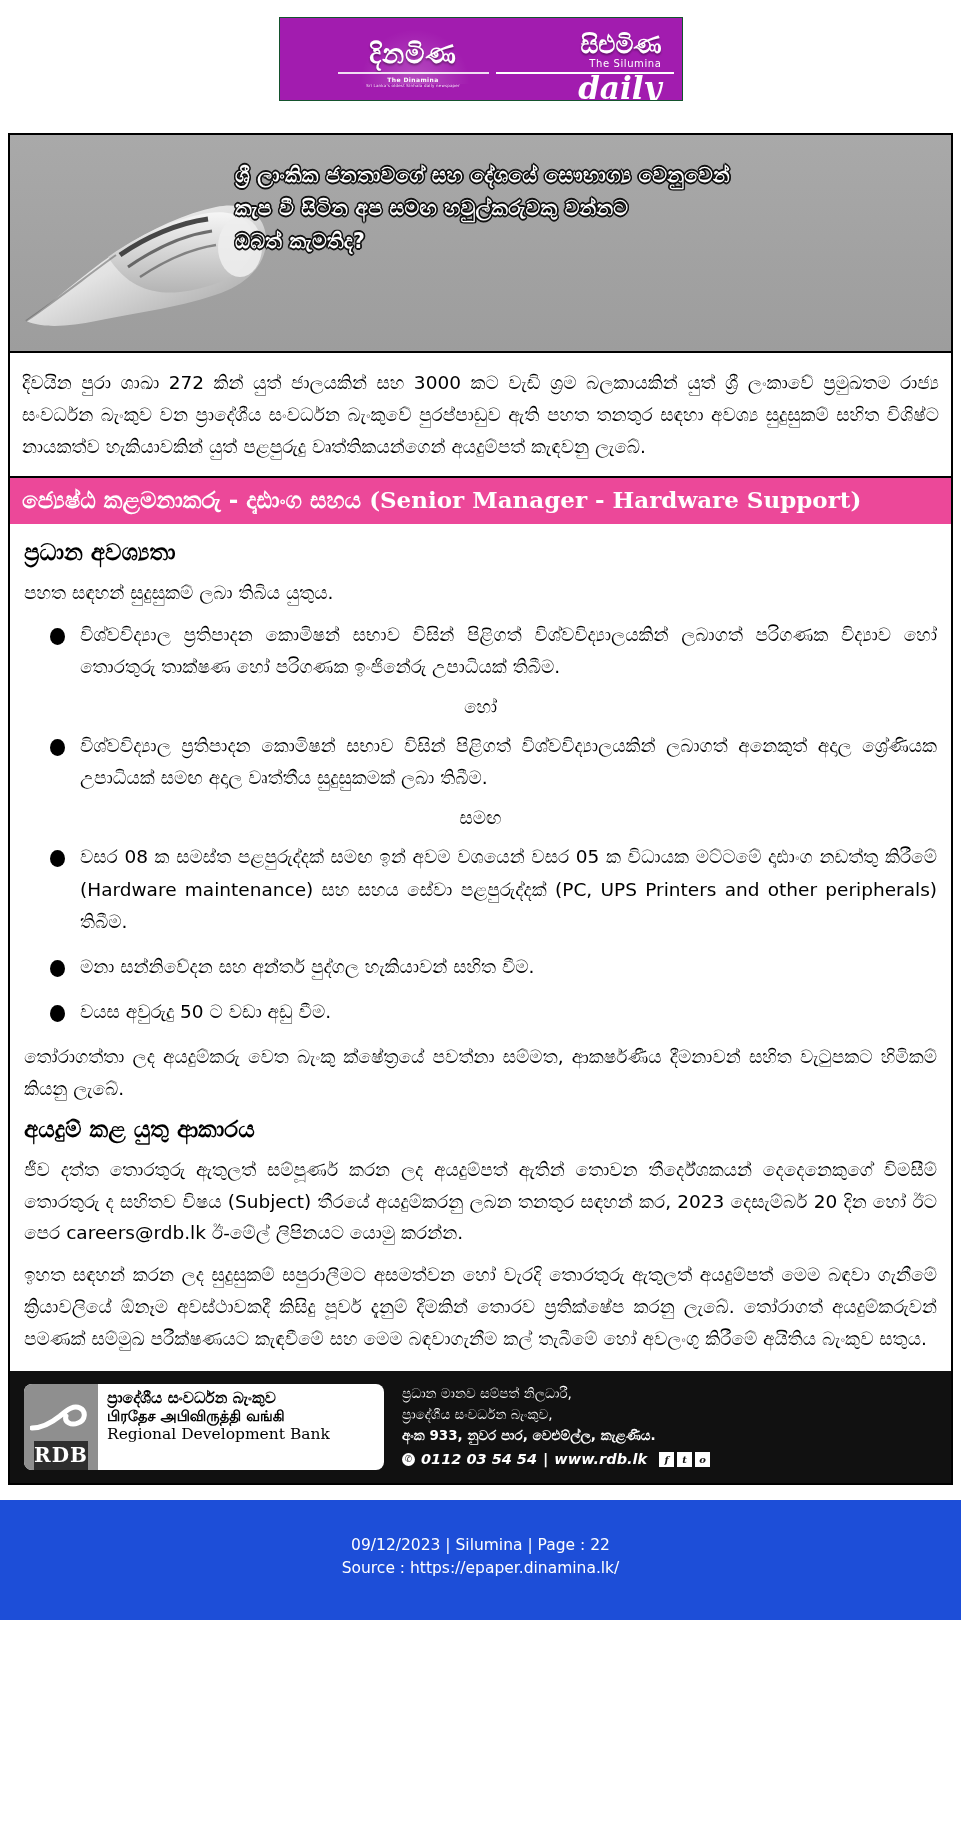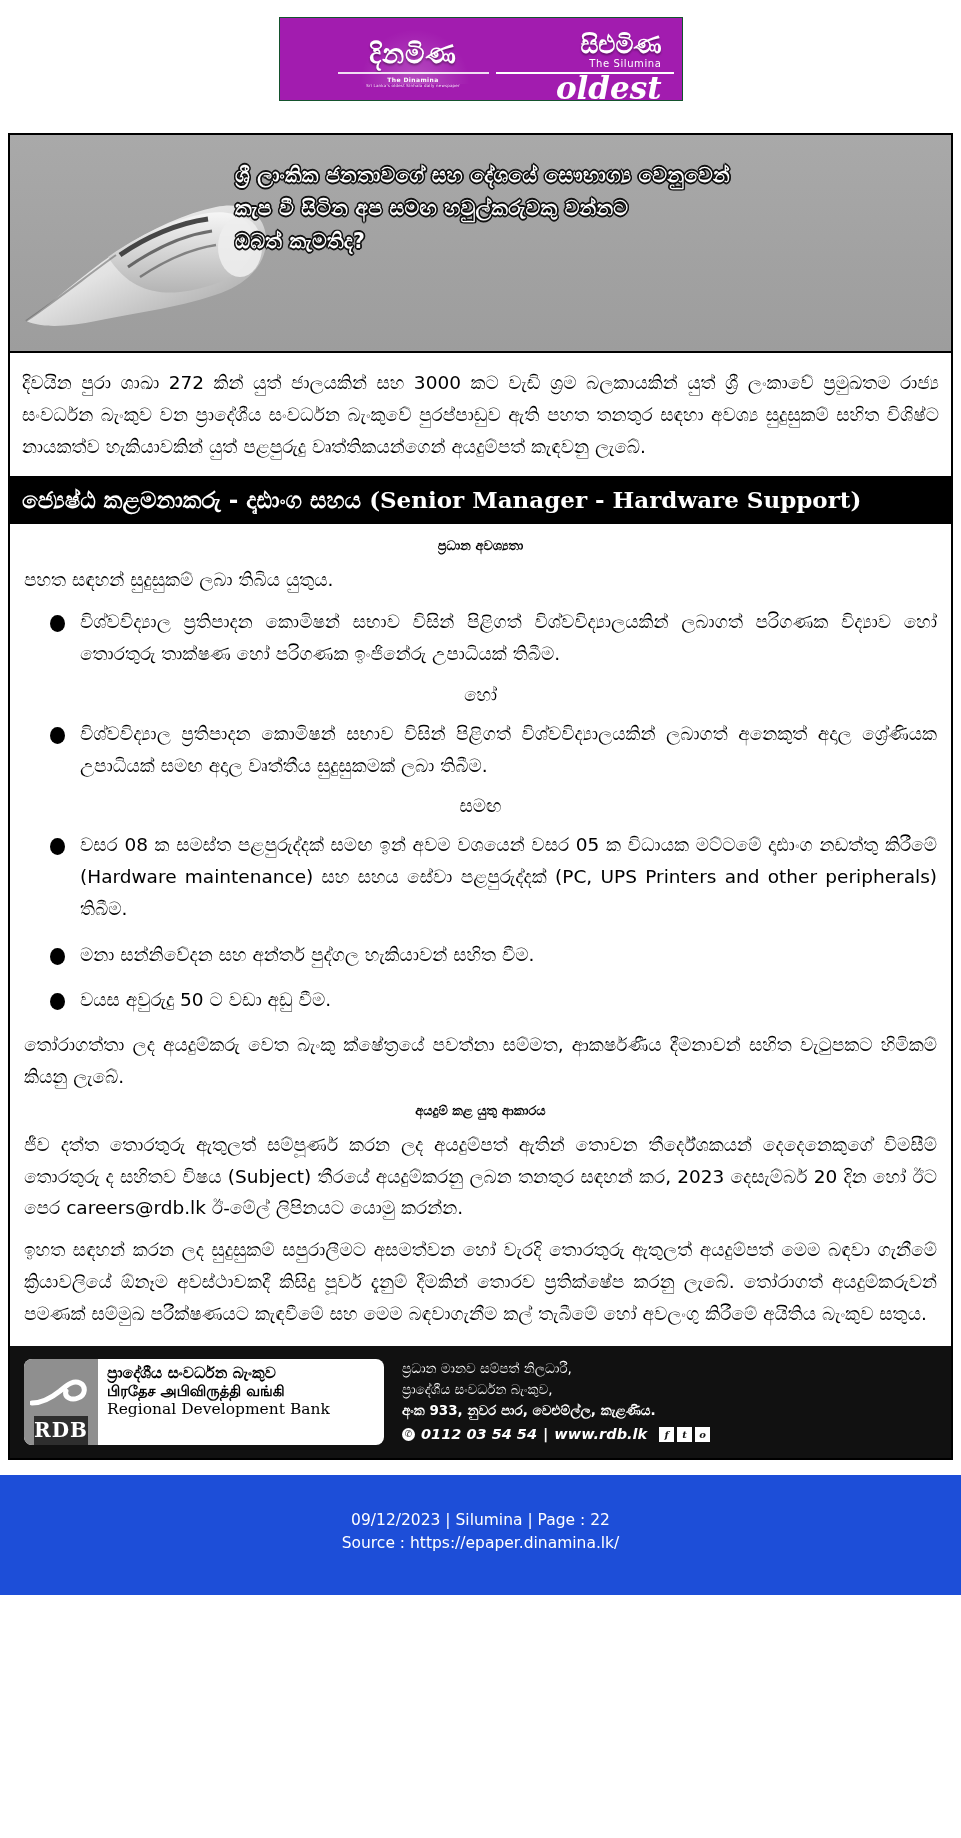--- a/index.html
+++ b/index.html
@@ -93,41 +93,40 @@
   .intro {
     padding: 14px 12px 12px;
     font-size: 18.5px;
     line-height: 1.74;
     text-align: justify;
     border-bottom: 2px solid #000;
   }
 
   
   .job-title-bar {
-    background:#000000;
+    background:#ec4899;
     color:#fff;
     padding: 8px 12px 10px;
     font-size: 23px;
     font-weight: bold;
     line-height:1.2;
     white-space: nowrap;
   }
   .job-title-bar .en {
     font-family:"DejaVu Serif","Liberation Serif",serif;
     font-weight:bold;
   }
 
   
   .content { padding: 10px 14px 6px; }
   h2.sec {
-    font-size: 13px;
+    font-size: 23px;
     font-weight: bold;
     margin: 10px 0 10px;
     line-height:1.25;
-    text-align:center;
   }
   h2.sec:first-child { margin-top: 4px; }
   p.body {
     font-size: 18.5px;
     line-height: 1.72;
     margin: 0 0 10px;
     text-align: justify;
   }
   ul.bullets { list-style:none; margin: 0 0 4px; padding:0; }
   ul.bullets li {
@@ -225,21 +224,21 @@
       <div class="logo-rays"></div>
       <div class="logo-left">
         <div class="sinh">දිනමිණ</div>
         <div class="rule"></div>
         <div class="eng">The Dinamina</div>
         <div class="eng2">Sri Lanka's oldest Sinhala daily newspaper</div>
       </div>
       <div class="logo-right">
         <div class="sinh">සිළුමිණ</div>
         <div class="eng">The Silumina</div>
-        <div class="epaper">oldest</div>
+        <div class="epaper">daily</div>
       </div>
       <div class="logo-underline"></div>
     </div>
   </div>
 
   <div class="ad">
 
     <div class="conch-banner">
       <svg class="conch" viewBox="0 0 270 186">
         <defs>

